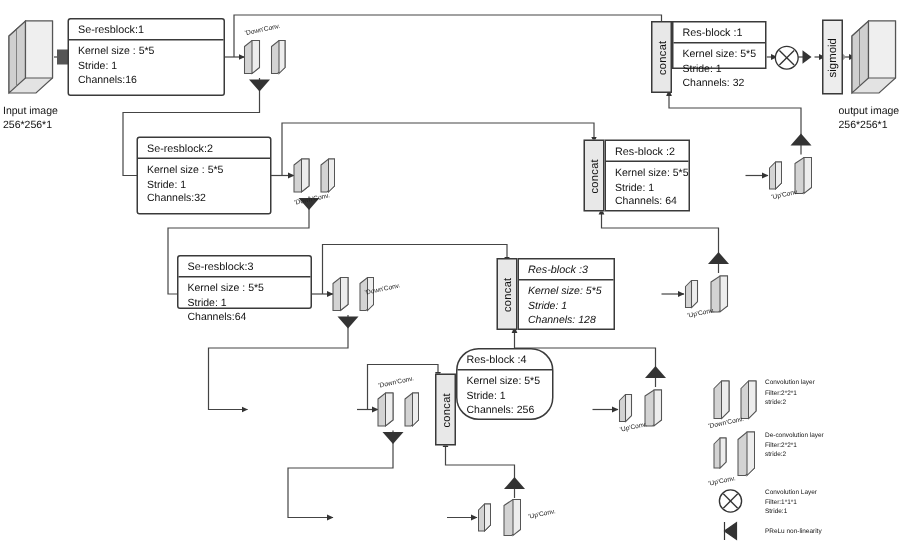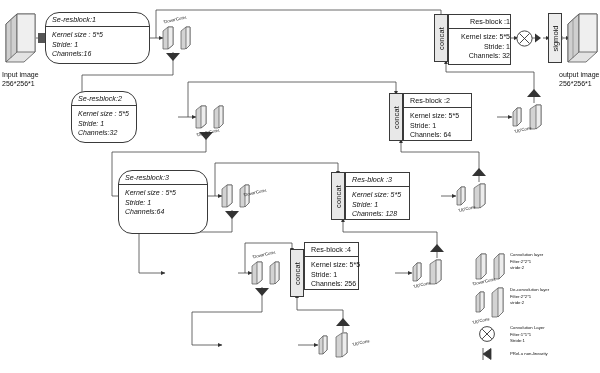--- a/index.html
+++ b/index.html
@@ -13,21 +13,21 @@
   svg.wires{position:absolute;left:0;top:0;width:600px;height:373px;}
 
   
   .block{
     position:absolute;
     background:#ffffff;
     border:1px solid #3a3a3a;
     box-sizing:border-box;
     z-index:5;
   }
-  .block.rounded{border-radius:14px;font-style:italic;}
+  .block.rounded{border-radius:2px;}
   .blk-title{
     font-size:7.2px;color:#111;
     padding:3px 0 2px 6px;
     border-bottom:1px solid #3a3a3a;
     white-space:nowrap;
     line-height:1.1;
   }
   .blk-body{padding:3px 0 0 6px;}
   .blk-body div{font-size:7px;color:#111;line-height:1.38;white-space:nowrap;}
 
@@ -211,56 +211,56 @@
 
   <div class="block rounded" style="left:45px;top:12px;width:105px;height:52px;">
     <div class="blk-title">Se-resblock:1</div>
     <div class="blk-body">
       <div>Kernel size : 5*5</div>
       <div>Stride: 1</div>
       <div>Channels:16</div>
     </div>
   </div>
 
-  <div class="block rounded" style="left:71px;top:91px;width:66px;height:52px;">
+  <div class="block rounded" style="left:91px;top:91px;width:90px;height:52px;">
     <div class="blk-title">Se-resblock:2</div>
     <div class="blk-body">
       <div>Kernel size : 5*5</div>
       <div>Stride: 1</div>
       <div>Channels:32</div>
     </div>
   </div>
 
-  <div class="block rounded" style="left:118px;top:170px;width:90px;height:64px;">
+  <div class="block rounded" style="left:118px;top:170px;width:90px;height:36px;">
     <div class="blk-title">Se-resblock:3</div>
     <div class="blk-body">
       <div>Kernel size : 5*5</div>
       <div>Stride: 1</div>
       <div>Channels:64</div>
     </div>
   </div>
 
 
 
   <div class="concat" style="left:434px;top:14px;width:14px;height:48px;">
     <span>concat</span>
   </div>
-  <div class="block" style="left:448px;top:14px;width:63px;height:51px;text-align:right;">
+  <div class="block" style="left:448px;top:14px;width:63px;height:32px;">
     <div class="blk-title">Res-block :1</div>
     <div class="blk-body">
       <div>Kernel size: 5*5</div>
       <div>Stride: 1</div>
       <div>Channels: 32</div>
     </div>
   </div>
 
   <div class="concat" style="left:389px;top:93px;width:14px;height:48px;">
     <span>concat</span>
   </div>
-  <div class="block" style="left:403px;top:93px;width:69px;height:48px;">
+  <div class="block" style="left:403px;top:93px;width:57px;height:48px;">
     <div class="blk-title">Res-block :2</div>
     <div class="blk-body">
       <div>Kernel size: 5*5</div>
       <div>Stride: 1</div>
       <div>Channels: 64</div>
     </div>
   </div>
 
   <div class="concat" style="left:331px;top:172px;width:14px;height:48px;">
     <span>concat</span>
@@ -270,21 +270,21 @@
     <div class="blk-body">
       <div>Kernel size: 5*5</div>
       <div>Stride: 1</div>
       <div>Channels: 128</div>
     </div>
   </div>
 
   <div class="concat" style="left:290px;top:249px;width:14px;height:48px;">
     <span>concat</span>
   </div>
-  <div class="block" style="left:304px;top:242px;width:55px;height:48px;">
+  <div class="block" style="left:304px;top:232px;width:65px;height:48px;border-radius:15px;">
     <div class="blk-title">Res-block :4</div>
     <div class="blk-body">
       <div>Kernel size: 5*5</div>
       <div>Stride: 1</div>
       <div>Channels: 256</div>
     </div>
   </div>
 
   <div class="slab" style="left:162px;top:24px;">
     <svg width="30" height="28" viewBox="0 0 30 28">

